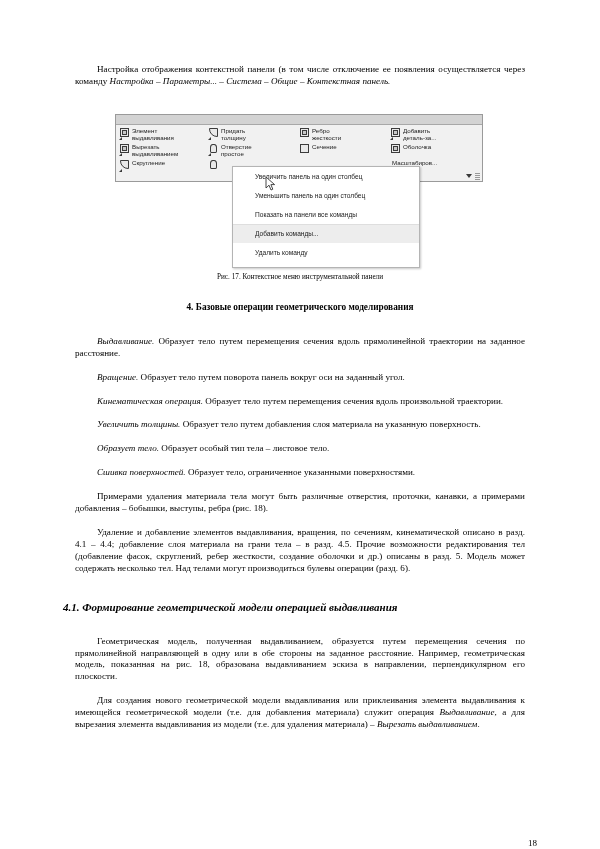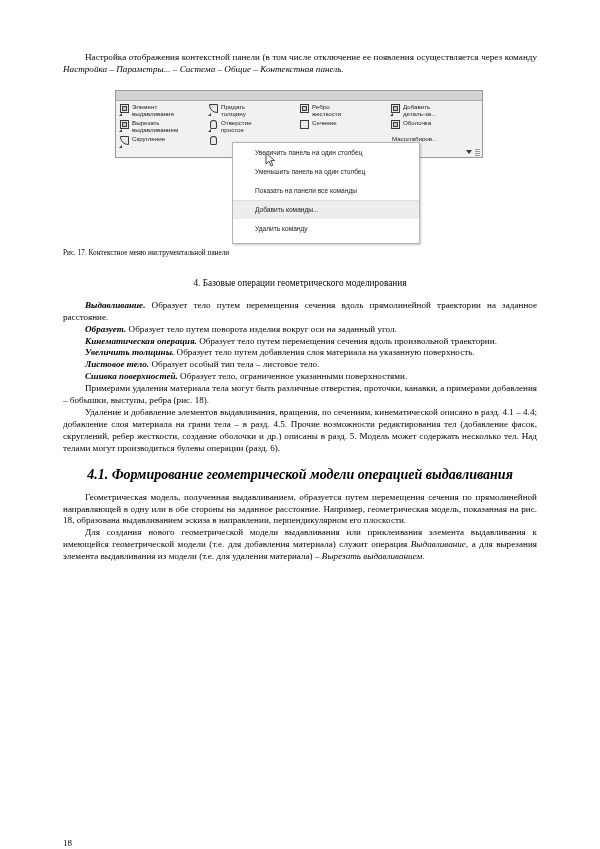--- a/index.html
+++ b/index.html
@@ -14,60 +14,59 @@
     overflow: hidden;
   }
   .page {
     position: absolute;
     left: 63px;
     top: 52px;
     width: 474px;
     height: 760px;
   }
   p {
-    margin: 0;
+    margin: 12px;
     font-size: 9.1px;
     line-height: 11.9px;
     text-align: justify;
     text-indent: 22px;
     letter-spacing: 0.02px;
   }
   .ital { font-style: italic; }
-  .bi { font-style: italic; font-weight: bold; }
+  .bi { font-style: italic; font-weight: normal; }
   h2.section {
     font-size: 9.3px;
-    font-weight: normal;
+    font-weight: bold;
     text-align: center;
     margin: 0;
     line-height: 12px;
   }
   h3.subsection {
-    font-size: 14px;
+    font-size: 11px;
     font-weight: bold;
     font-style: italic;
-    text-align: center;
     margin: 0;
     line-height: 12px;
   }
   .gap-s { height: 11px; }
   .gap-m { height: 14px; }
   .gap-l { height: 19px; }
   .figcaption {
     font-size: 7.2px;
-    text-align: left;
+    text-align: center;
     margin: 0;
     text-indent: 0;
     line-height: 10px;
   }
   .pagenum {
     position: absolute;
     left: 0;
     top: 786px;
     width: 474px;
-    text-align: left;
+    text-align: right;
     font-size: 9px;
   }
 
   
   .figure-wrap {
     position: relative;
     width: 474px;
     height: 158px;
     margin: 0;
   }
@@ -355,24 +354,24 @@
 
   <p class="figcaption">Рис. 17. Контекстное меню инструментальной панели</p>
 
   <div class="gap-l"></div>
 
   <h2 class="section">4. Базовые операции геометрического моделирования</h2>
 
   <div class="gap-s"></div>
 
   <p><span class="bi">Выдавливание.</span><span> Образует тело путем перемещения сечения вдоль прямолинейной траектории на заданное расстояние.</span></p>
-  <p><span class="bi">Образует.</span><span> Образует тело путем поворота изделия вокруг оси на заданный угол.</span></p>
+  <p><span class="bi">Вращение.</span><span> Образует тело путем поворота панель вокруг оси на заданный угол.</span></p>
   <p><span class="bi">Кинематическая операция.</span><span> Образует тело путем перемещения сечения вдоль произвольной траектории.</span></p>
   <p><span class="bi">Увеличить толщины.</span><span> Образует тело путем добавления слоя материала на указанную поверхность.</span></p>
-  <p><span class="bi">Листовое тело.</span><span> Образует особый тип тела – листовое тело.</span></p>
+  <p><span class="bi">Образует тело.</span><span> Образует особый тип тела – листовое тело.</span></p>
   <p><span class="bi">Сшивка поверхностей.</span><span> Образует тело, ограниченное указанными поверхностями.</span></p>
 
   <p>Примерами удаления материала тела могут быть различные отверстия, проточки, канавки, а примерами добавления – бобышки, выступы, ребра (рис. 18).</p>
   <p>Удаление и добавление элементов выдавливания, вращения, по сечениям, кинематической описано в разд. 4.1 – 4.4; добавление слоя материала на грани тела – в разд. 4.5. Прочие возможности редактирования тел (добавление фасок, скруглений, ребер жесткости, создание оболочки и др.) описаны в разд. 5. Модель может содержать несколько тел. Над телами могут производиться булевы операции (разд. 6).</p>
 
   <div class="gap-m"></div>
 
   <h3 class="subsection">4.1. Формирование геометрической модели операцией выдавливания</h3>
 
   <div class="gap-s"></div>

